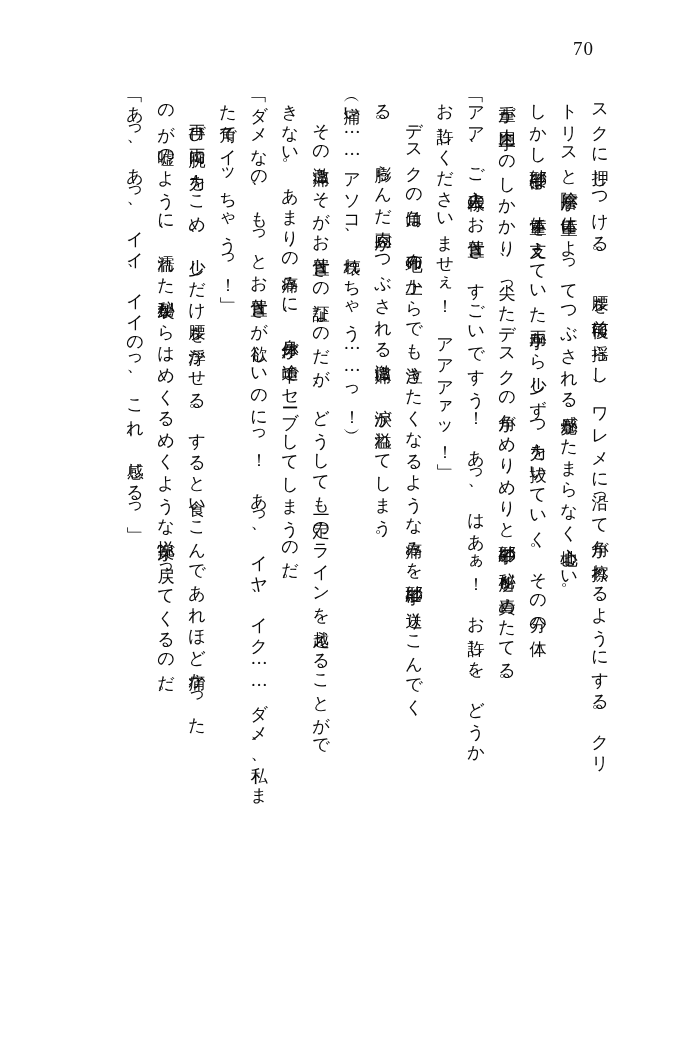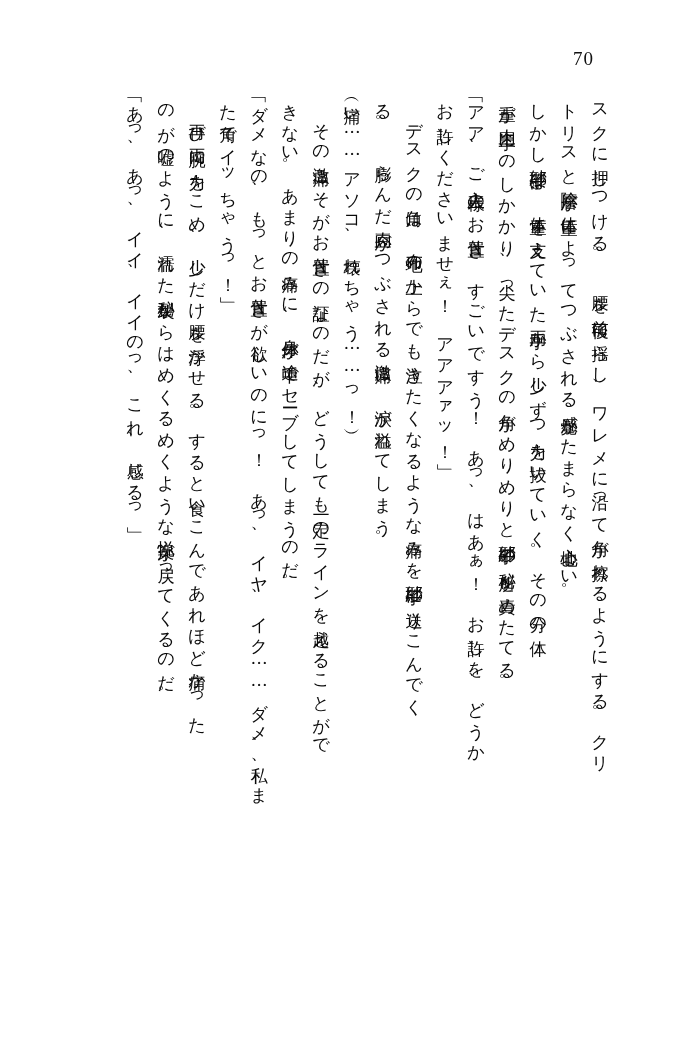--- a/index.html
+++ b/index.html
@@ -16,21 +16,21 @@
   }
   .page {
     position: relative;
     width: 700px;
     height: 1050px;
     background: #ffffff;
     box-sizing: border-box;
   }
   .page-number {
     position: absolute;
-    top: 48px;
+    top: 38px;
     right: 106px;
     font-size: 19px;
     font-family: "Liberation Serif", "DejaVu Serif", serif;
     letter-spacing: 1px;
     color: #111;
   }
   .text-block {
     position: absolute;
     top: 92px;
     left: 46px;

